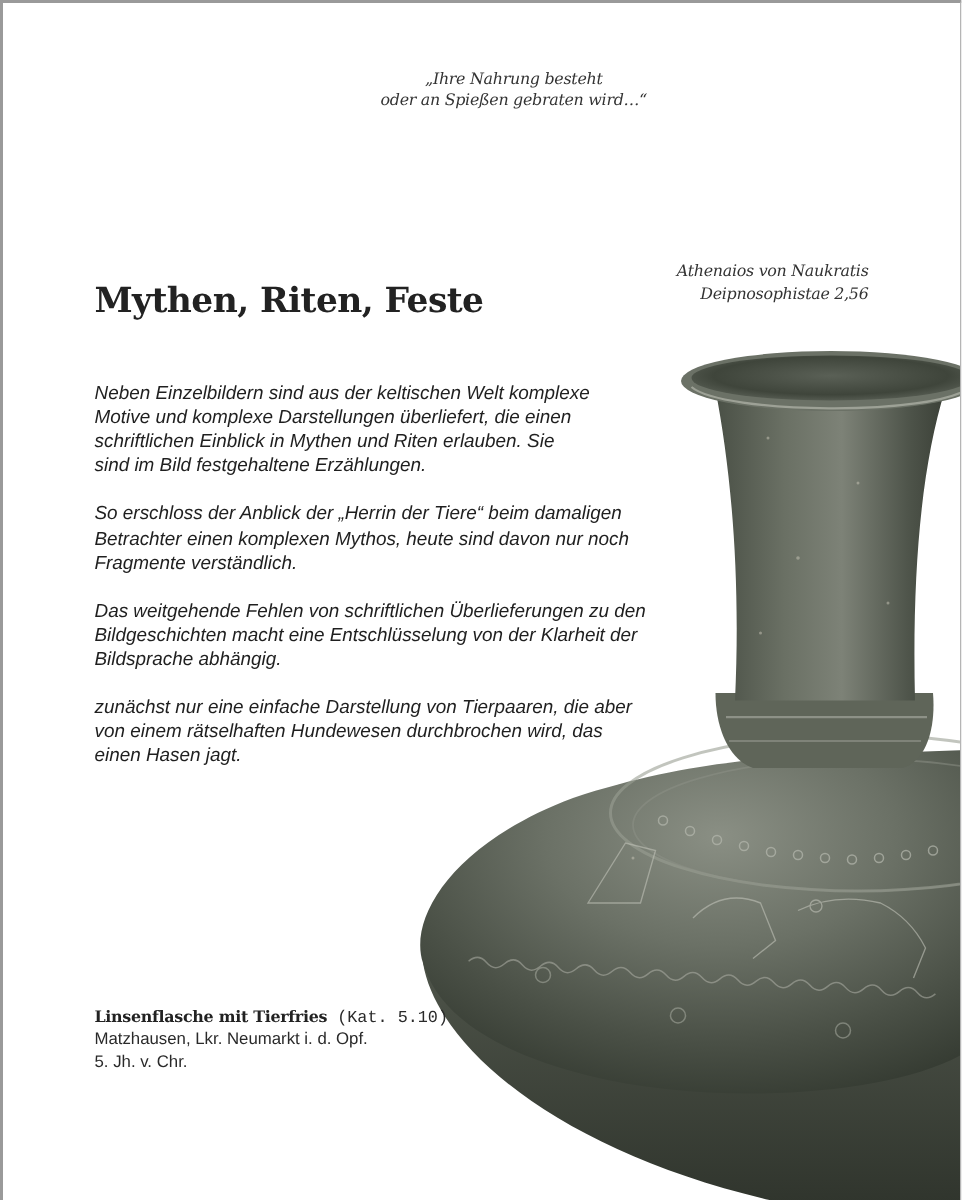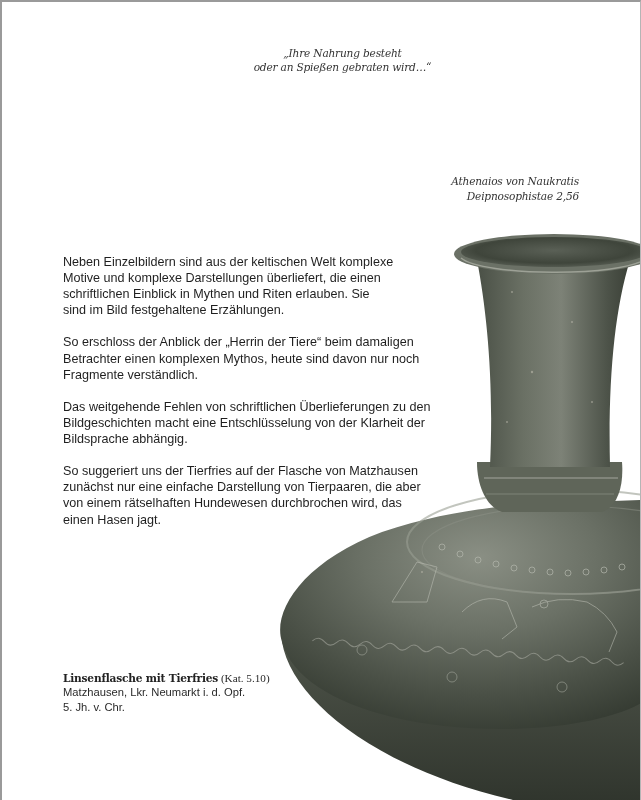--- a/index.html
+++ b/index.html
@@ -25,67 +25,67 @@
     .title {
       position:absolute; left:61px; top:184px; margin:0;
       font-family:"DejaVu Serif", serif; font-weight:bold; font-size:23px; line-height:30px; color:#222;
       letter-spacing:-0.4px; white-space:nowrap;
     }
     .body-text {
       position:absolute; left:61px; top:252px; width:390px;
       font-family:"Liberation Sans", sans-serif; font-size:12.6px; line-height:16.1px; color:#1f1f1f;
     }
     .body-text p { margin:0 0 16.1px 0; }
-    .body-text p span { display:block; white-space:nowrap; }
+    .body-text p span { display:block; white-space:nowrap;font-style:italic; }
     .caption {
       position:absolute; left:61px; top:669px;
       font-family:"Liberation Sans", sans-serif; font-size:11.2px; line-height:14.4px; color:#2a2a2a;
     }
     .caption div { white-space:nowrap; }
     .caption .cap-title { font-family:"DejaVu Serif", serif; font-weight:bold; font-size:10.6px; color:#222; letter-spacing:-0.2px; }
-    .caption .cap-ref { font-family:Liberation Serif, serif; font-weight:normal; font-size:11.2px;text-align:right; }
+    .caption .cap-ref { font-family:Liberation Mono, monospace; font-weight:normal; font-size:11.2px;text-align:right; }
     .vessel {
       position:absolute; left:270px; top:230px; width:371px; height:570px;
     }
   </style>
 </head>
 <body>
 
 <div class="page">
 
   <div class="quote">
     <div>„Ihre Nahrung besteht</div>
     <div>oder an Spießen gebraten wird…“</div>
   </div>
 
   <div class="source">
     <div>Athenaios von Naukratis</div>
     <div>Deipnosophistae 2,56</div>
   </div>
 
+  <h1 class="title">Mythen, Riten, Feste</h1>
 
   <div class="body-text">
     <p>
       <span>Neben Einzelbildern sind aus der keltischen Welt komplexe</span>
       <span>Motive und komplexe Darstellungen überliefert, die einen</span>
       <span>schriftlichen Einblick in Mythen und Riten erlauben. Sie</span>
       <span>sind im Bild festgehaltene Erzählungen.</span>
     </p>
     <p>
       <span>So erschloss der Anblick der „Herrin der Tiere“ beim damaligen</span>
       <span>Betrachter einen komplexen Mythos, heute sind davon nur noch</span>
       <span>Fragmente verständlich.</span>
     </p>
     <p>
       <span>Das weitgehende Fehlen von schriftlichen Überlieferungen zu den</span>
       <span>Bildgeschichten macht eine Entschlüsselung von der Klarheit der</span>
       <span>Bildsprache abhängig.</span>
     </p>
     <p>
-      <span>So suggeriert uns der Tierfries auf der Flasche von Matzhausen</span>
       <span>zunächst nur eine einfache Darstellung von Tierpaaren, die aber</span>
       <span>von einem rätselhaften Hundewesen durchbrochen wird, das</span>
       <span>einen Hasen jagt.</span>
     </p>
   </div>
 
   <div class="vessel">
     <svg width="371" height="570" viewBox="0 0 371 570" xmlns="http://www.w3.org/2000/svg">
       <defs>
         <linearGradient id="neckG" x1="0" x2="1" y1="0" y2="0">

